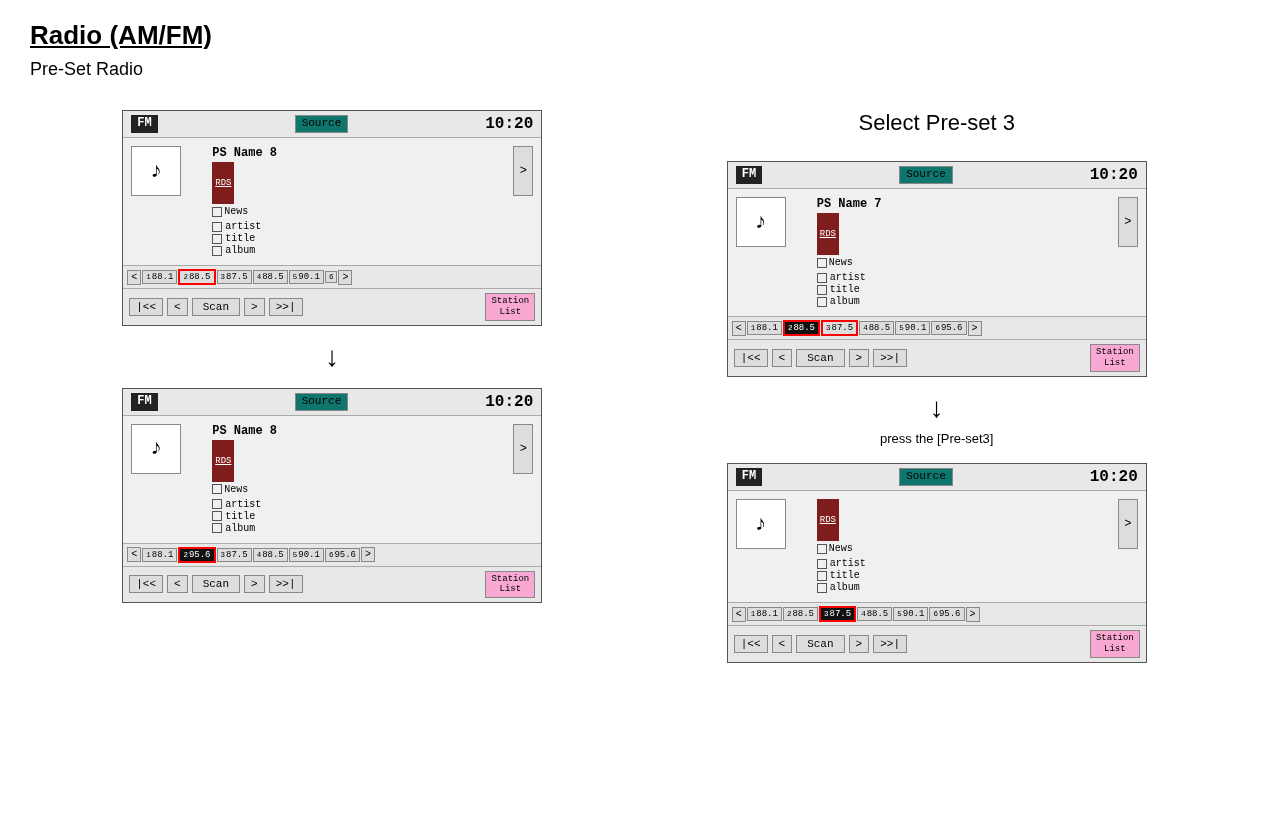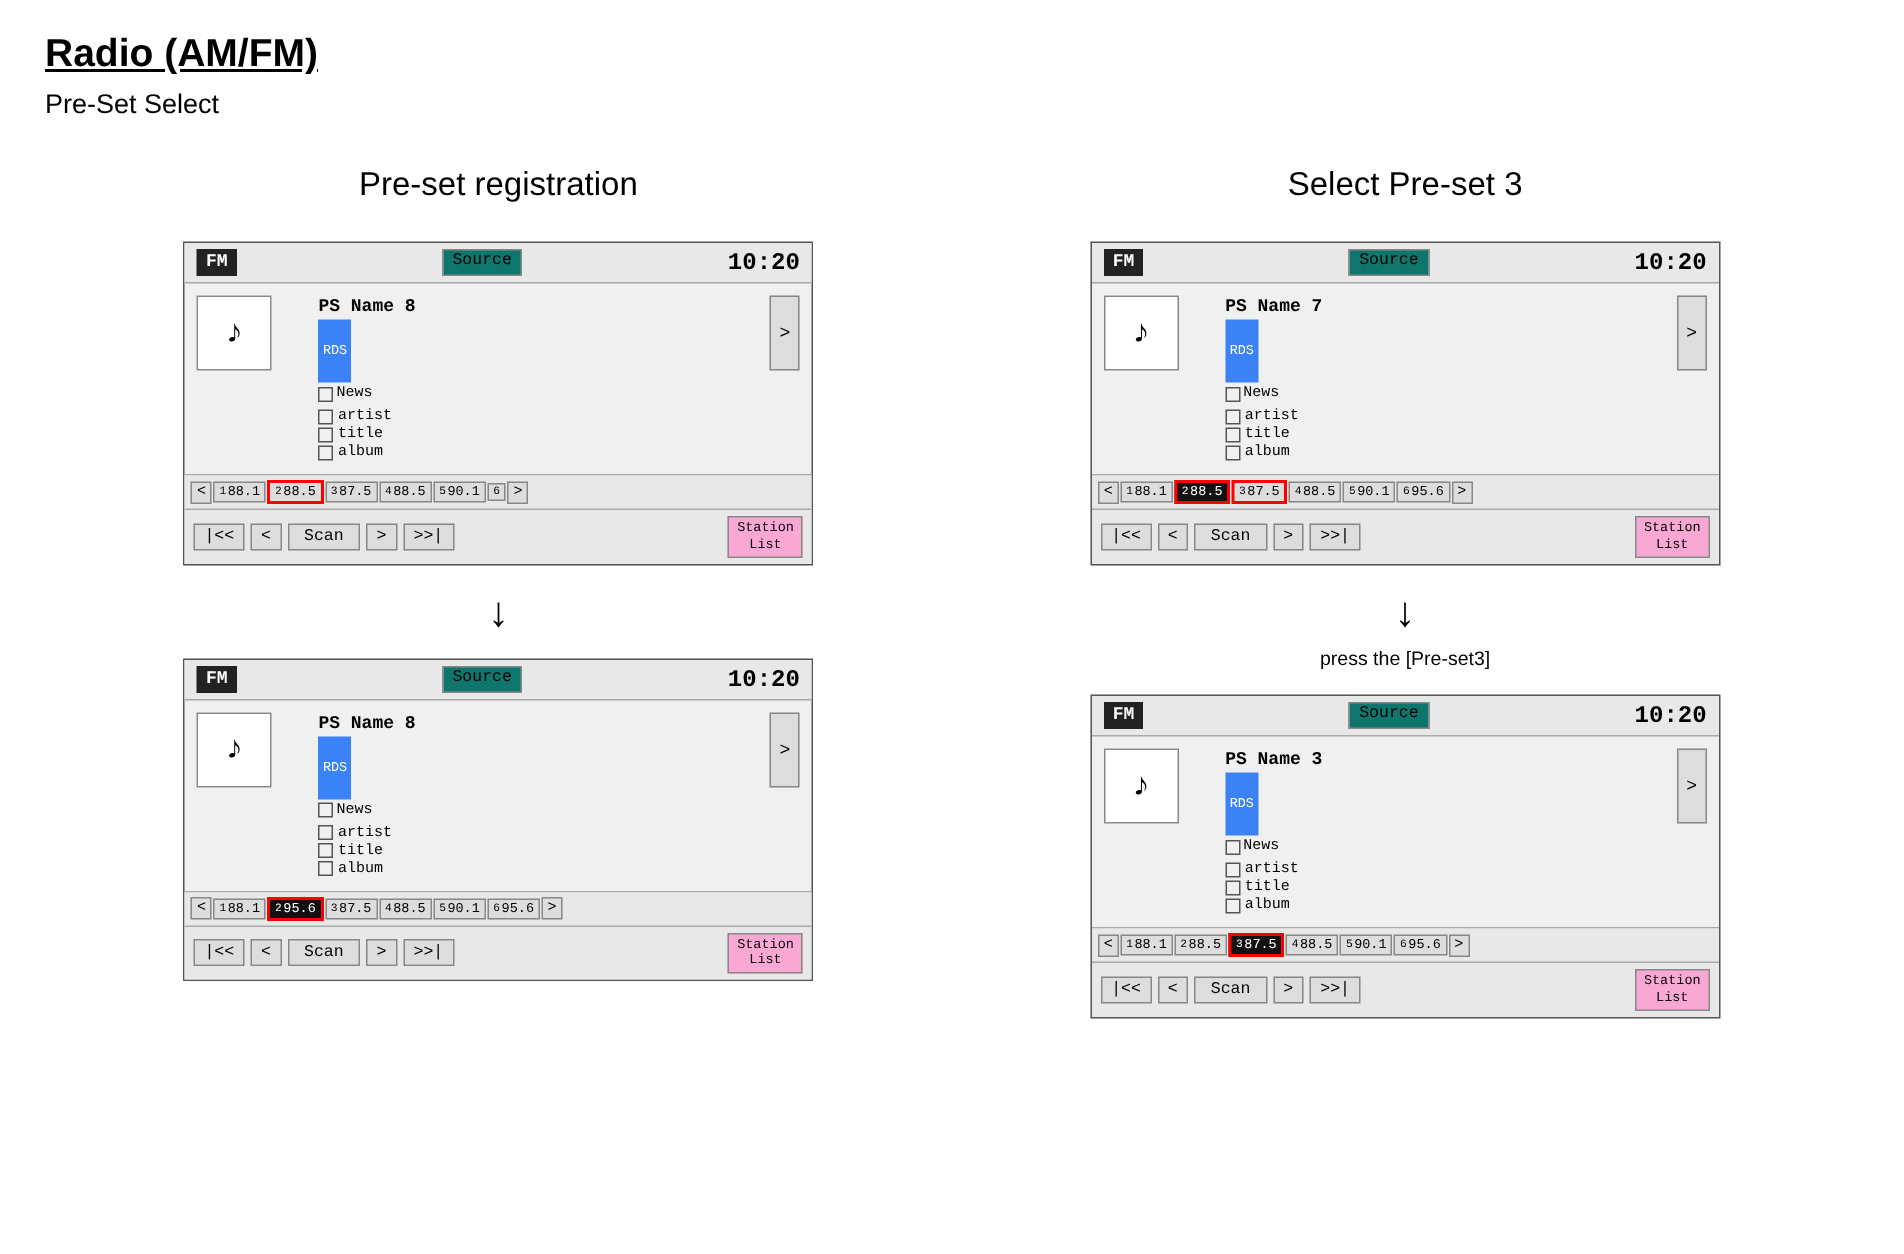--- a/index.html
+++ b/index.html
@@ -92,25 +92,26 @@
       flex: 1;
       margin-left: 23px;
     }
     .track-name {
       font-size: 12px;
       font-weight: bold;
       margin-bottom: 2px;
     }
     .rds-badge {
       display: inline-block;
-      background: #3b82f6;
+      background: #7f1d1d;
       color: #fff;
       font-size: 9px;
       padding: 16px 3px;
       margin-bottom: 2px;
+      text-decoration: underline;
     }
     .news-badge {
       display: flex;
       align-items: center;
       gap: 2px;
       font-size: 10px;
       margin-bottom: 4px;
     }
     .news-icon {
       width: 10px;
@@ -216,26 +217,25 @@
     .arrow-desc {
       font-size: 13px;
       text-align: center;
       line-height: 1.5;
     }
   </style>
 </head>
 <body>
 
 <h1>Radio (AM/FM)</h1>
-<p class="subtitle">Pre-Set Select</p>
+<p class="subtitle">Pre-Set Radio</p>
 
 <div class="columns">
 
   <div class="column">
-    <div class="col-title">Pre-set registration</div>
 
     <div class="radio-screen">
       <div class="screen-header">
         <span class="fm-badge">FM</span>
         <span class="source-btn">Source</span>
         <span class="time-display">10:20</span>
       </div>
       <div class="screen-main">
         <div class="music-icon">♪</div>
         <div class="track-info">
@@ -397,21 +397,20 @@
 
     <div class="radio-screen">
       <div class="screen-header">
         <span class="fm-badge">FM</span>
         <span class="source-btn">Source</span>
         <span class="time-display">10:20</span>
       </div>
       <div class="screen-main">
         <div class="music-icon">♪</div>
         <div class="track-info">
-          <div class="track-name">PS Name 3</div>
           <div><span class="rds-badge">RDS</span></div>
           <div class="news-badge">
             <span class="news-icon"></span>
             <span>News</span>
           </div>
           <div class="meta-row">
             <span class="meta-icon"></span>
             <span>artist</span>
           </div>
           <div class="meta-row">

